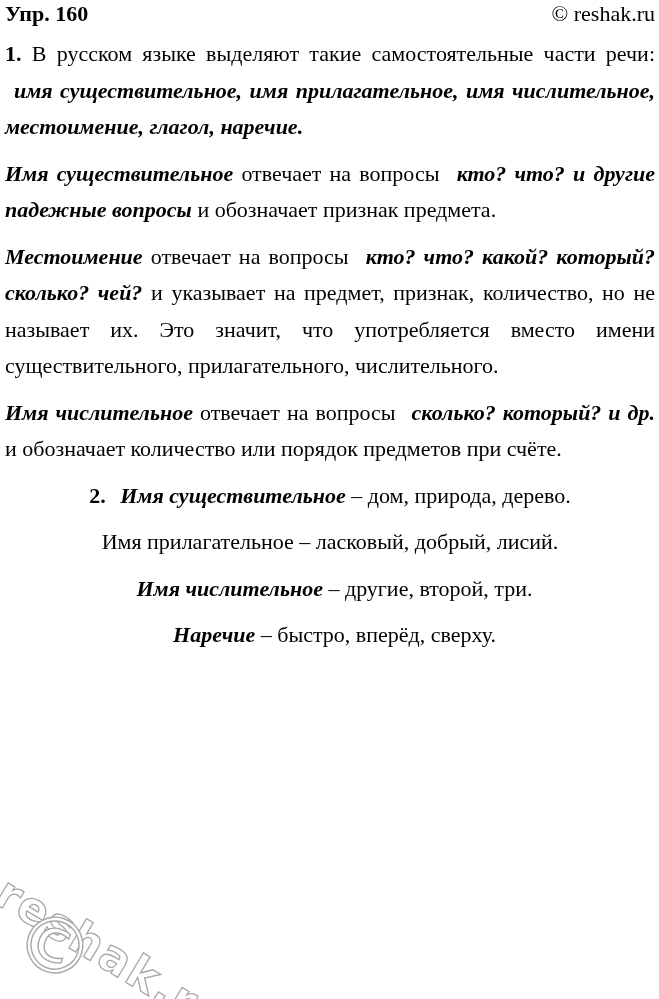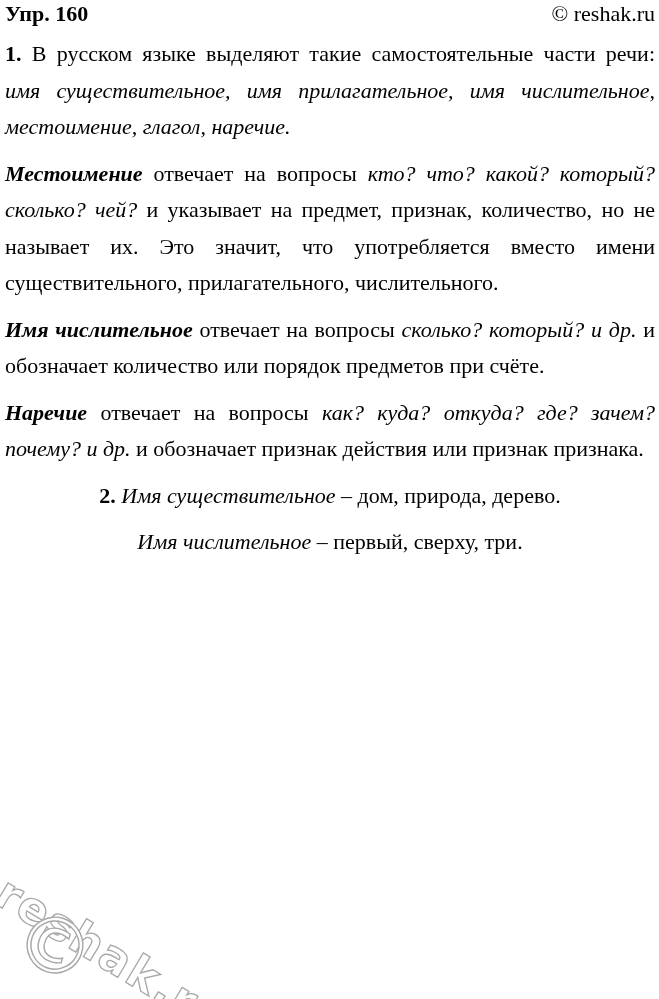--- a/index.html
+++ b/index.html
@@ -66,40 +66,42 @@
   .doc p {
     font-size: 22px;
     line-height: 36.5px;
     margin: 0 0 10px 0;
   }
   .just { text-align: justify; }
   .left { text-align: center; }
 
   .run.regular     { font-weight: normal; font-style: normal; }
   .run.bold        { font-weight: bold;   font-style: normal; }
-  .run.italic      { font-weight: normal; font-style: italic; }
+  .run.italic      { font-weight: bold; font-style: italic; margin-left: 9px; }
   .run.bold-italic { font-weight: bold;   font-style: italic; }
 </style>
 </head>
 <body>
 
 <div class="watermark-layer">
   <span class="wm-text">reshak.ru</span>
   <span class="wm-symbol">©</span>
 </div>
 
 <div class="content">
 
   <div class="page-header">
     <span class="exercise-title">Упр. 160</span>
     <span class="site-copyright">© reshak.ru</span>
   </div>
 
   <div class="doc">
     <p class="just"><span class="run bold">1. </span><span class="run regular">В русском языке выделяют такие самостоятельные части речи: </span><span class="run italic">имя существительное, имя прилагательное, имя числительное, местоимение, глагол, наречие.</span></p>
+    <p class="just"><span class="run bold-italic">Имя существительное</span><span class="run regular"> отвечает на вопросы </span><span class="run italic">кто? что? и другие падежные вопросы</span><span class="run regular"> и обозначает признак предмета.</span></p>
     <p class="just"><span class="run bold-italic">Местоимение</span><span class="run regular"> отвечает на вопросы </span><span class="run italic">кто? что? какой? который? сколько? чей?</span><span class="run regular"> и указывает на предмет, признак, количество, но не называет их. Это значит, что употребляется вместо имени существительного, прилагательного, числительного.</span></p>
     <p class="just"><span class="run bold-italic">Имя числительное</span><span class="run regular"> отвечает на вопросы </span><span class="run italic">сколько? который? и др.</span><span class="run regular"> и обозначает количество или порядок предметов при счёте.</span></p>
-    <p class="just"><span class="run bold-italic">Наречие</span><span class="run regular"> отвечает на вопросы </span><span class="run italic">как? куда? откуда? где? зачем? почему? и др.</span><span class="run regular"> и обозначает признак действия или признак признака.</span></p>
     <p class="left"><span class="run bold">2. </span><span class="run italic">Имя существительное</span><span class="run regular"> – дом, природа, дерево.</span></p>
-    <p class="left"><span class="run italic">Имя числительное</span><span class="run regular"> – первый, сверху, три.</span></p>
+    <p class="left"><span class="run regular">Имя прилагательное – ласковый, добрый, лисий.</span></p>
+    <p class="left"><span class="run italic">Имя числительное</span><span class="run regular"> – другие, второй, три.</span></p>
+    <p class="left"><span class="run italic">Наречие</span><span class="run regular"> – быстро, вперёд, сверху.</span></p>
   </div>
 
 </div>
 
 </body></html>

